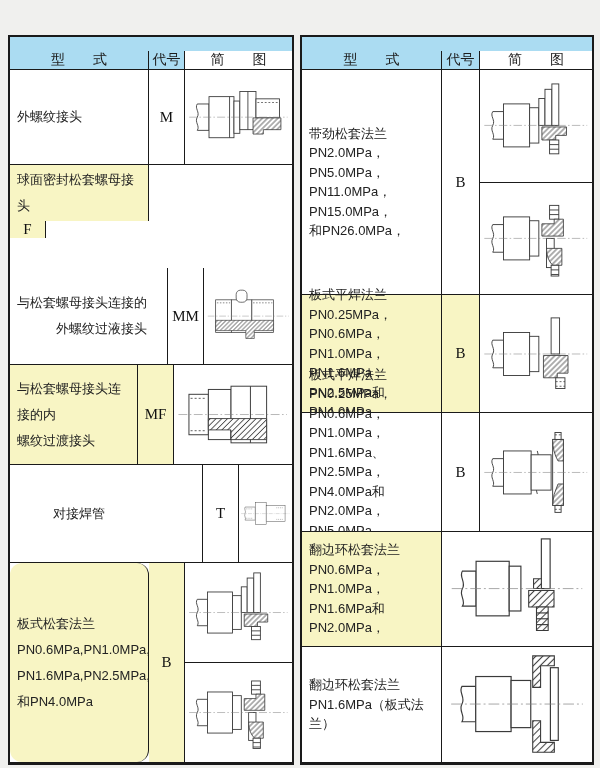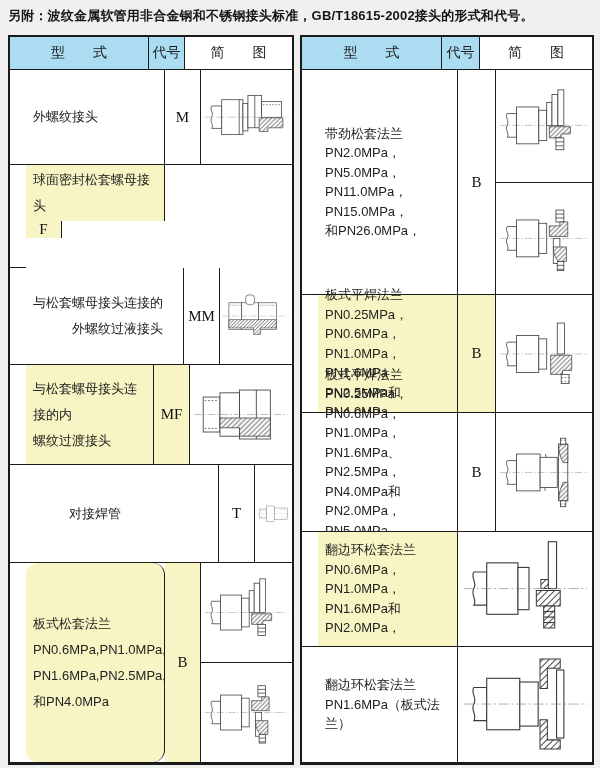--- a/index.html
+++ b/index.html
@@ -3,22 +3,22 @@
 <meta charset="utf-8">
 <style>
   html,body{margin:0;padding:0;}
   body{width:600px;height:768px;background:#f0f0ee;font-family:"Liberation Sans",sans-serif;position:relative;overflow:hidden;}
   .page{position:absolute;inset:0;}
   .doc-title{position:absolute;left:8px;top:7px;font-size:13px;font-weight:bold;color:#151515;letter-spacing:0.2px;white-space:nowrap;}
   .tables-wrap{position:absolute;left:8px;top:35px;display:flex;gap:6px;}
   .tbl{border:2px solid var(--bd);border-bottom-width:3px;background:#fff;display:flex;flex-direction:column;box-sizing:border-box;}
   .tbl-left{width:286px;}
   .tbl-right{width:294px;}
-  .hdr-row{display:flex;height:33px;background:var(--hdr);border-bottom:1px solid var(--bd);box-sizing:border-box;}
-  .row{display:flex;box-sizing:border-box;border-bottom:1px solid var(--bd);padding-left:16px;}
+  .hdr-row{display:flex;height:33px;background:var(--hdr);border-bottom:1px solid var(--bd);box-sizing:border-box;align-items:flex-end;}
+  .row{display:flex;box-sizing:border-box;border-bottom:1px solid var(--bd);}
   .row:last-child{border-bottom:none;}
   .cell{box-sizing:border-box;}
   .c-type{border-right:1px solid var(--bd);display:flex;align-items:center;}
   .c-code{border-right:1px solid var(--bd);display:flex;align-items:center;justify-content:center;}
   .c-diag{flex:1;display:flex;flex-direction:column;background:#fff;}
   .hdr-cell{display:flex;align-items:center;justify-content:center;font-size:14px;color:#1c1c1c;}
   .type-text{font-size:13px;color:#222;padding:2px 4px 2px 7px;white-space:pre-line;}
   .tbl-left .type-text{line-height:26px;}
   .tbl-right .type-text{line-height:19.5px;}
   .code-text{font-family:"Liberation Serif",serif;font-size:15px;color:#111;}
@@ -29,21 +29,20 @@
   .sub svg{width:96%;height:94%;}
   svg .ln{fill:#fff;stroke:#3a3a3a;stroke-width:1.2;}
   svg line.ln{fill:none;}
   svg .cl{stroke:#808080;stroke-width:0.7;stroke-dasharray:11 3 2 3;}
   svg .dl{stroke:#3a3a3a;stroke-width:1;stroke-dasharray:2.5 2.5;fill:none;}
 </style>
 </head>
 <body>
 
 <div class="page">
-  <div class="doc-title">另附：波纹金属软管用非合金钢和不锈钢接头标准，GB/T18615-2002接头的形式和代号。</div>
   <div class="tables-wrap">
     <div class="tbl tbl-left" id="tbl-left">
         <div class="hdr-row">
           <div class="cell hdr-cell c-type" style="width: 139px;">型　　式</div>
           <div class="cell hdr-cell c-code" style="width: 36px;">代号</div>
           <div class="cell hdr-cell c-diag">简　　图</div>
         </div>
         <div class="row" style="height: 95px;">
           <div class="cell c-type bg-white" style="width: 139px;">
             <div class="type-text">外螺纹接头</div>

